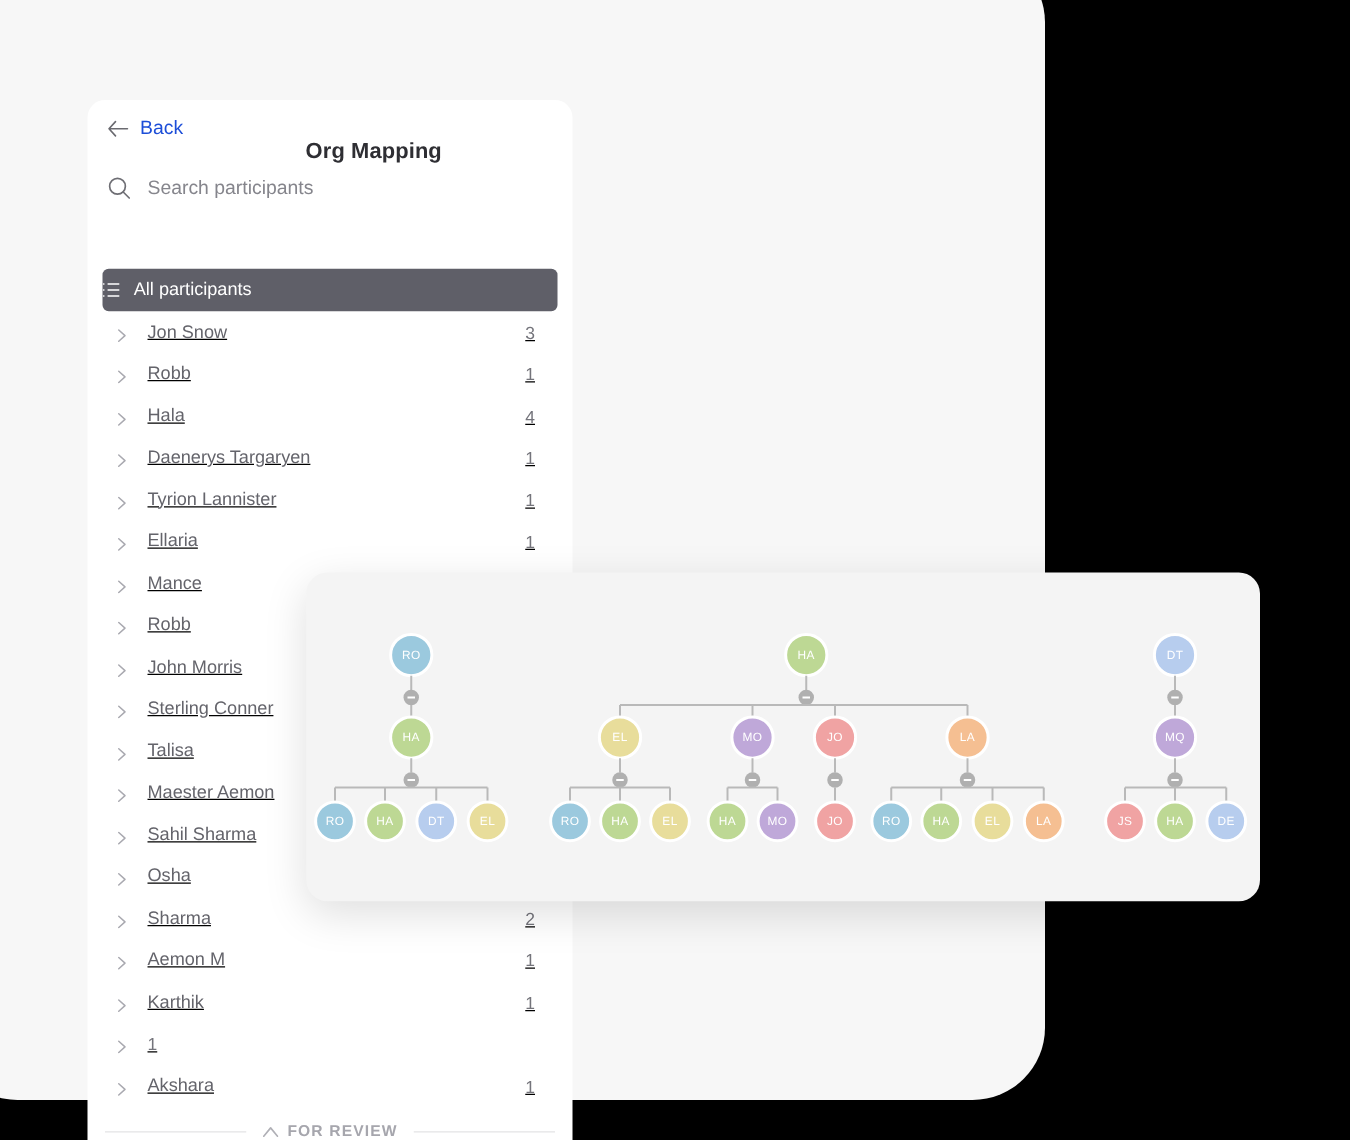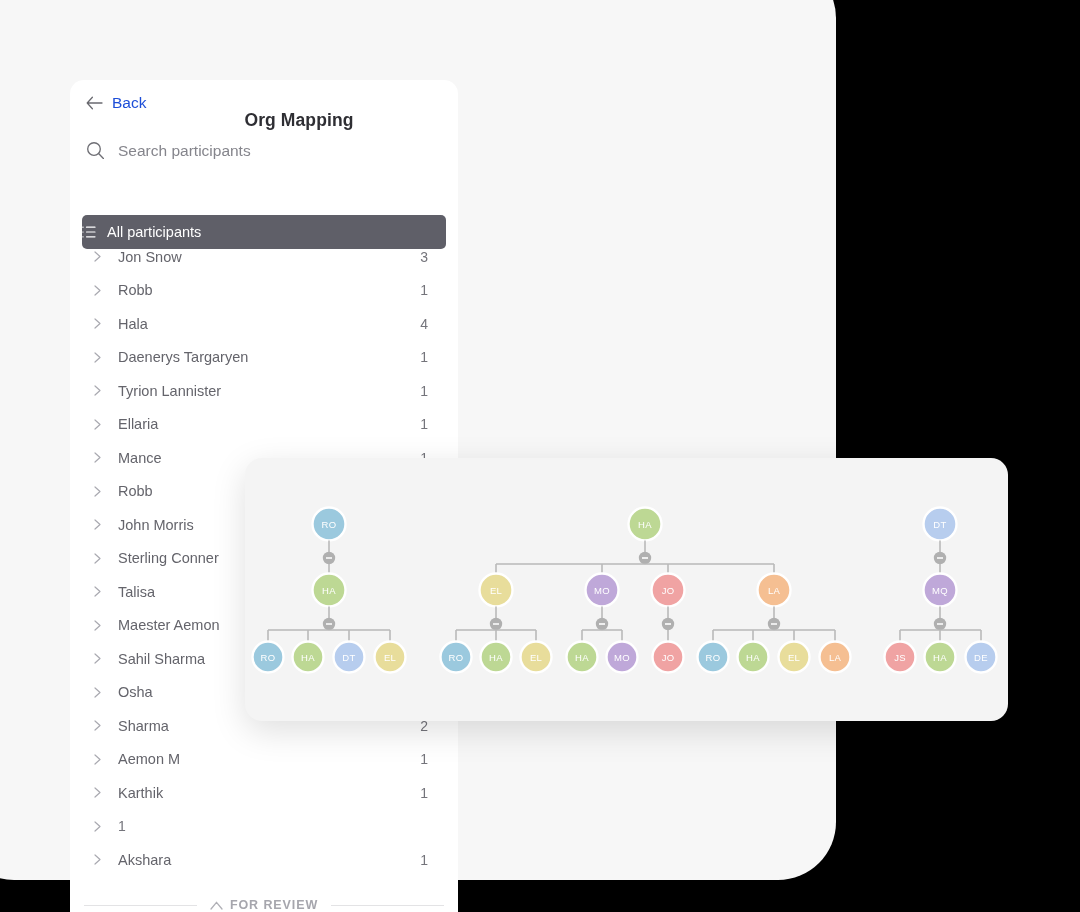--- a/index.html
+++ b/index.html
@@ -134,24 +134,25 @@
   #participant-list {
     position: absolute;
     left: 0;
     top: 160px;
     width: 388px;
   }
   .participant-row {
     position: relative;
     height: 33.5px;
     display: flex;
-    align-items: center;
+    align-items: flex-end;
     padding: 0 30px 0 24px;
     box-sizing: border-box;
     cursor: pointer;
+    text-decoration: underline;
   }
   .chev {
     width: 7px;
     height: 11px;
     flex: 0 0 auto;
     margin-right: 17px;
   }
   .p-name {
     font-size: 14.5px;
     color: #64646b;

